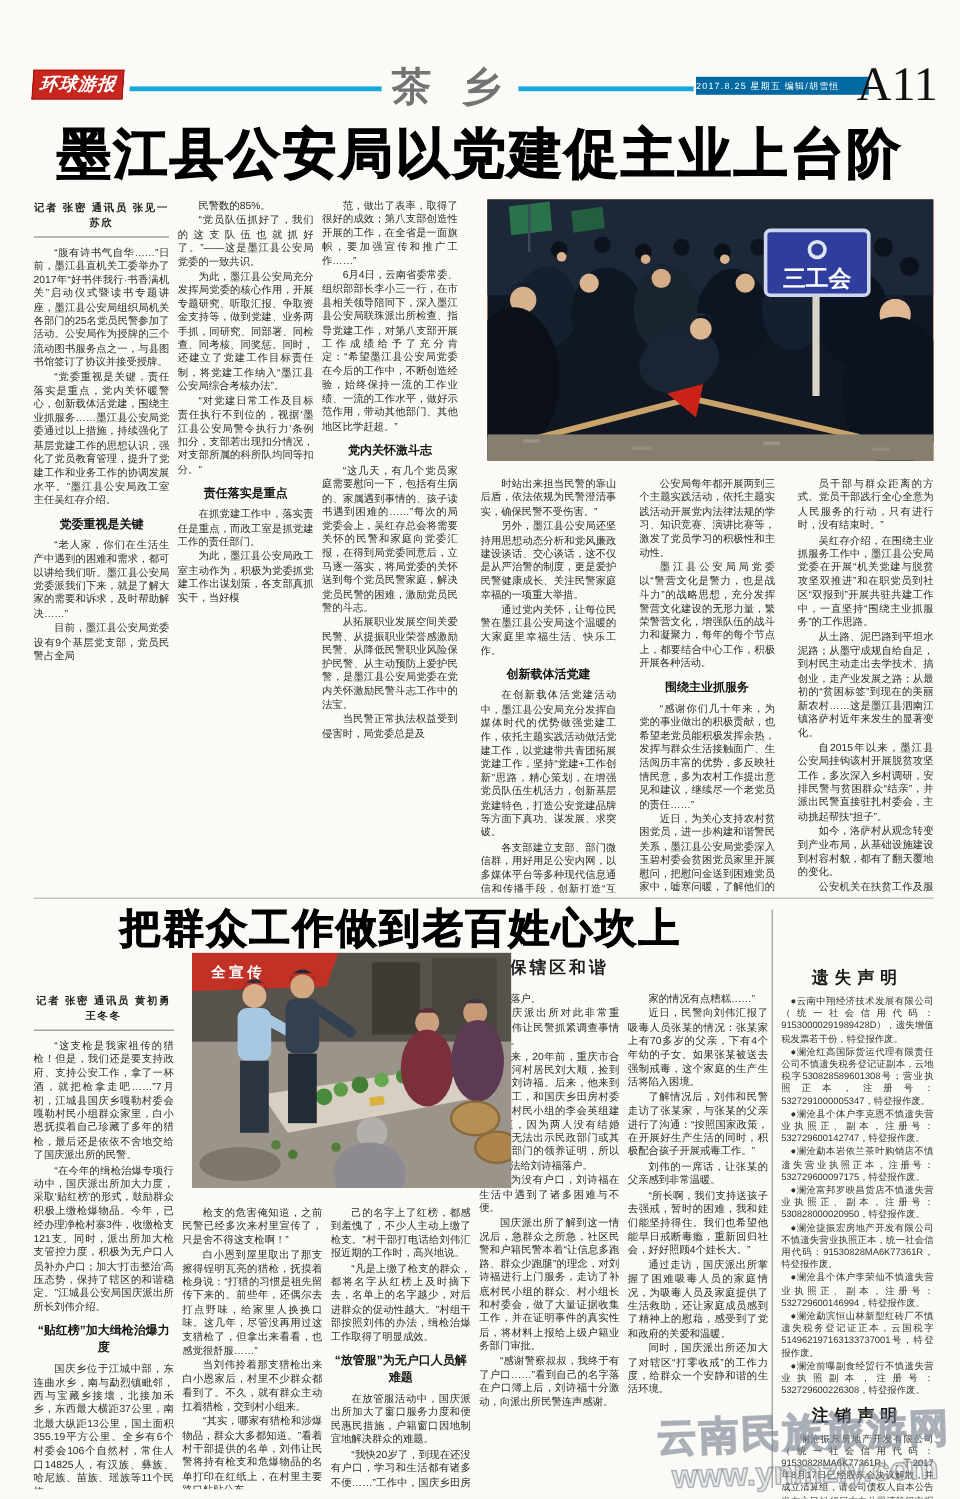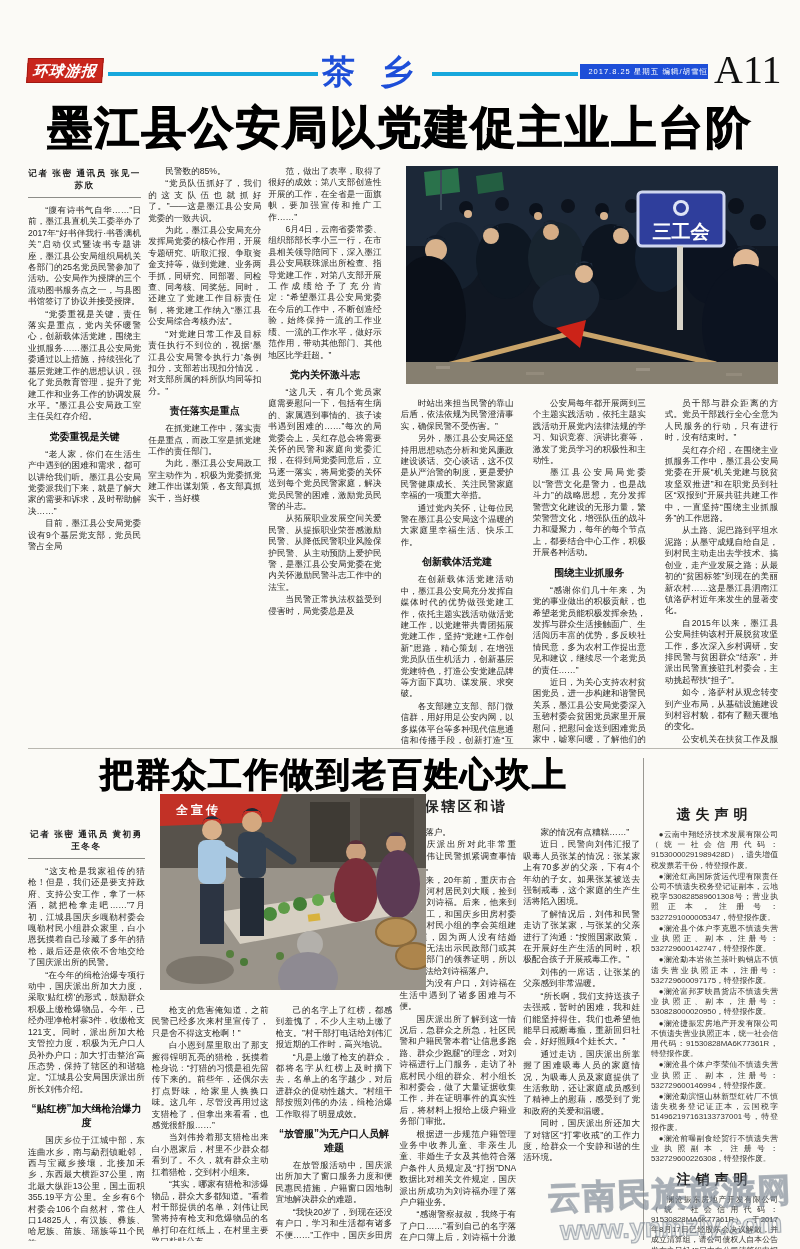--- a/index.html
+++ b/index.html
@@ -6,24 +6,24 @@
   body{width:800px;height:1249px;background:#eceae6;font-family:"Liberation Sans","DejaVu Sans",sans-serif;}
   #page{position:relative;width:800px;height:1249px;background:#fbfaf6;overflow:hidden;color:#2a2a28;}
 
   
   .logo{position:absolute;left:27px;top:58px;width:76px;height:25px;background:#c8251c;color:#fff;
         font-weight:bold;font-style:italic;font-size:15px;line-height:25px;text-align:center;letter-spacing:1px;
         transform:skewX(-4deg);box-shadow:0 0 0 1px #a11812 inset;}
   .bar{position:absolute;height:4px;background:#17a7dc;top:72px;}
   .bar-left{left:108px;width:210px;}
   .bar-right{left:432px;width:146px;}
-  .section-title{position:absolute;left:322px;top:50px;width:108px;
-        font-size:33px;font-weight:900;color:#1d4ed8;letter-spacing:8px;}
-  .datebox{position:absolute;left:580px;top:64px;width:128px;height:15px;background:#1d4ed8;color:#fff;
-        font-size:7.5px;line-height:15px;text-align:right;letter-spacing:1px;}
+  .section-title{position:absolute;left:322px;top:50px;width:108px;text-align:center;
+        font-size:33px;font-weight:900;color:#737373;letter-spacing:8px;}
+  .datebox{position:absolute;left:580px;top:64px;width:144px;height:15px;background:#0369a1;color:#fff;
+        font-size:7.5px;line-height:15px;text-align:left;letter-spacing:1px;}
   .pageno{position:absolute;left:714px;top:46px;font-family:"Liberation Serif","DejaVu Serif",serif;
         font-size:40px;color:#111;}
 
   
   .headline1{position:absolute;left:25px;top:102px;width:750px;text-align:center;font-size:45px;line-height:52px;
         font-weight:900;color:#000;letter-spacing:2px;-webkit-text-stroke:1px #000;}
   .a2-headline{text-align:center;font-size:34px;line-height:40px;font-weight:900;color:#000;
         letter-spacing:2px;-webkit-text-stroke:0.8px #000;}
   .a2-subhead{text-align:center;font-size:14px;font-weight:bold;color:#222;letter-spacing:2.5px;margin-top:4px;}
 
@@ -224,21 +224,20 @@
             <div class="blk para">在放管服活动中，国庆派出所加大了窗口服务力度和便民惠民措施，户籍窗口因地制宜地解决群众的难题。</div>
             <div class="blk para">“我快20岁了，到现在还没有户口，学习和生活都有诸多不便……”工作中，国庆乡田房村委会补底村民小组20岁的姑娘刘诗福，反映至今都</div>
           </div>
       </div>
       <div class="col">
           <div class="blk para">没落户。</div>
           <div class="blk para">国庆派出所对此非常重视，刘伟让民警抓紧调查事情的原因。</div>
           <div class="blk para">原来，20年前，重庆市合川区天河村居民刘大顺，捡到了弃婴刘诗福。后来，他来到云南打工，和国庆乡田房村委会补底村民小组的李会英组建了家庭，因为两人没有结婚证，也无法出示民政部门或其他相关部门的领养证明，所以至今无法给刘诗福落户。</div>
           <div class="blk para">因为没有户口，刘诗福在生活中遇到了诸多困难与不便。</div>
           <div class="blk para">国庆派出所了解到这一情况后，急群众之所急，社区民警和户籍民警本着“让信息多跑路、群众少跑腿”的理念，对刘诗福进行上门服务，走访了补底村民小组的群众、村小组长和村委会，做了大量证据收集工作，并在证明事件的真实性后，将材料上报给上级户籍业务部门审批。</div>
-          <div class="blk para">根据进一步规范户籍管理业务中收养儿童、非亲生儿童、非婚生子女及其他符合落户条件人员规定及“打拐”DNA数据比对相关文件规定，国庆派出所成功为刘诗福办理了落户户籍业务。</div>
           <div class="blk para">“感谢警察叔叔，我终于有了户口……”看到自己的名字落在户口簿上后，刘诗福十分激动，向派出所民警连声感谢。</div>
         </div>
       <div class="col">
           <div class="blk para">家的情况有点糟糕……”</div>
           <div class="blk para">近日，民警向刘伟汇报了吸毒人员张某的情况：张某家上有70多岁的父亲，下有4个年幼的子女。如果张某被送去强制戒毒，这个家庭的生产生活将陷入困境。</div>
           <div class="blk para">了解情况后，刘伟和民警走访了张某家，与张某的父亲进行了沟通：“按照国家政策，在开展好生产生活的同时，积极配合孩子开展戒毒工作。”</div>
           <div class="blk para">刘伟的一席话，让张某的父亲感到非常温暖。</div>
           <div class="blk para">“所长啊，我们支持送孩子去强戒，暂时的困难，我和娃们能坚持得住。我们也希望他能早日戒断毒瘾，重新回归社会，好好照顾4个娃长大。”</div>
           <div class="blk para">通过走访，国庆派出所掌握了困难吸毒人员的家庭情况，为吸毒人员及家庭提供了生活救助，还让家庭成员感到了精神上的慰藉，感受到了党和政府的关爱和温暖。</div>
           <div class="blk para">同时，国庆派出所还加大了对辖区“打零收戒”的工作力度，给群众一个安静和谐的生活环境。</div>

